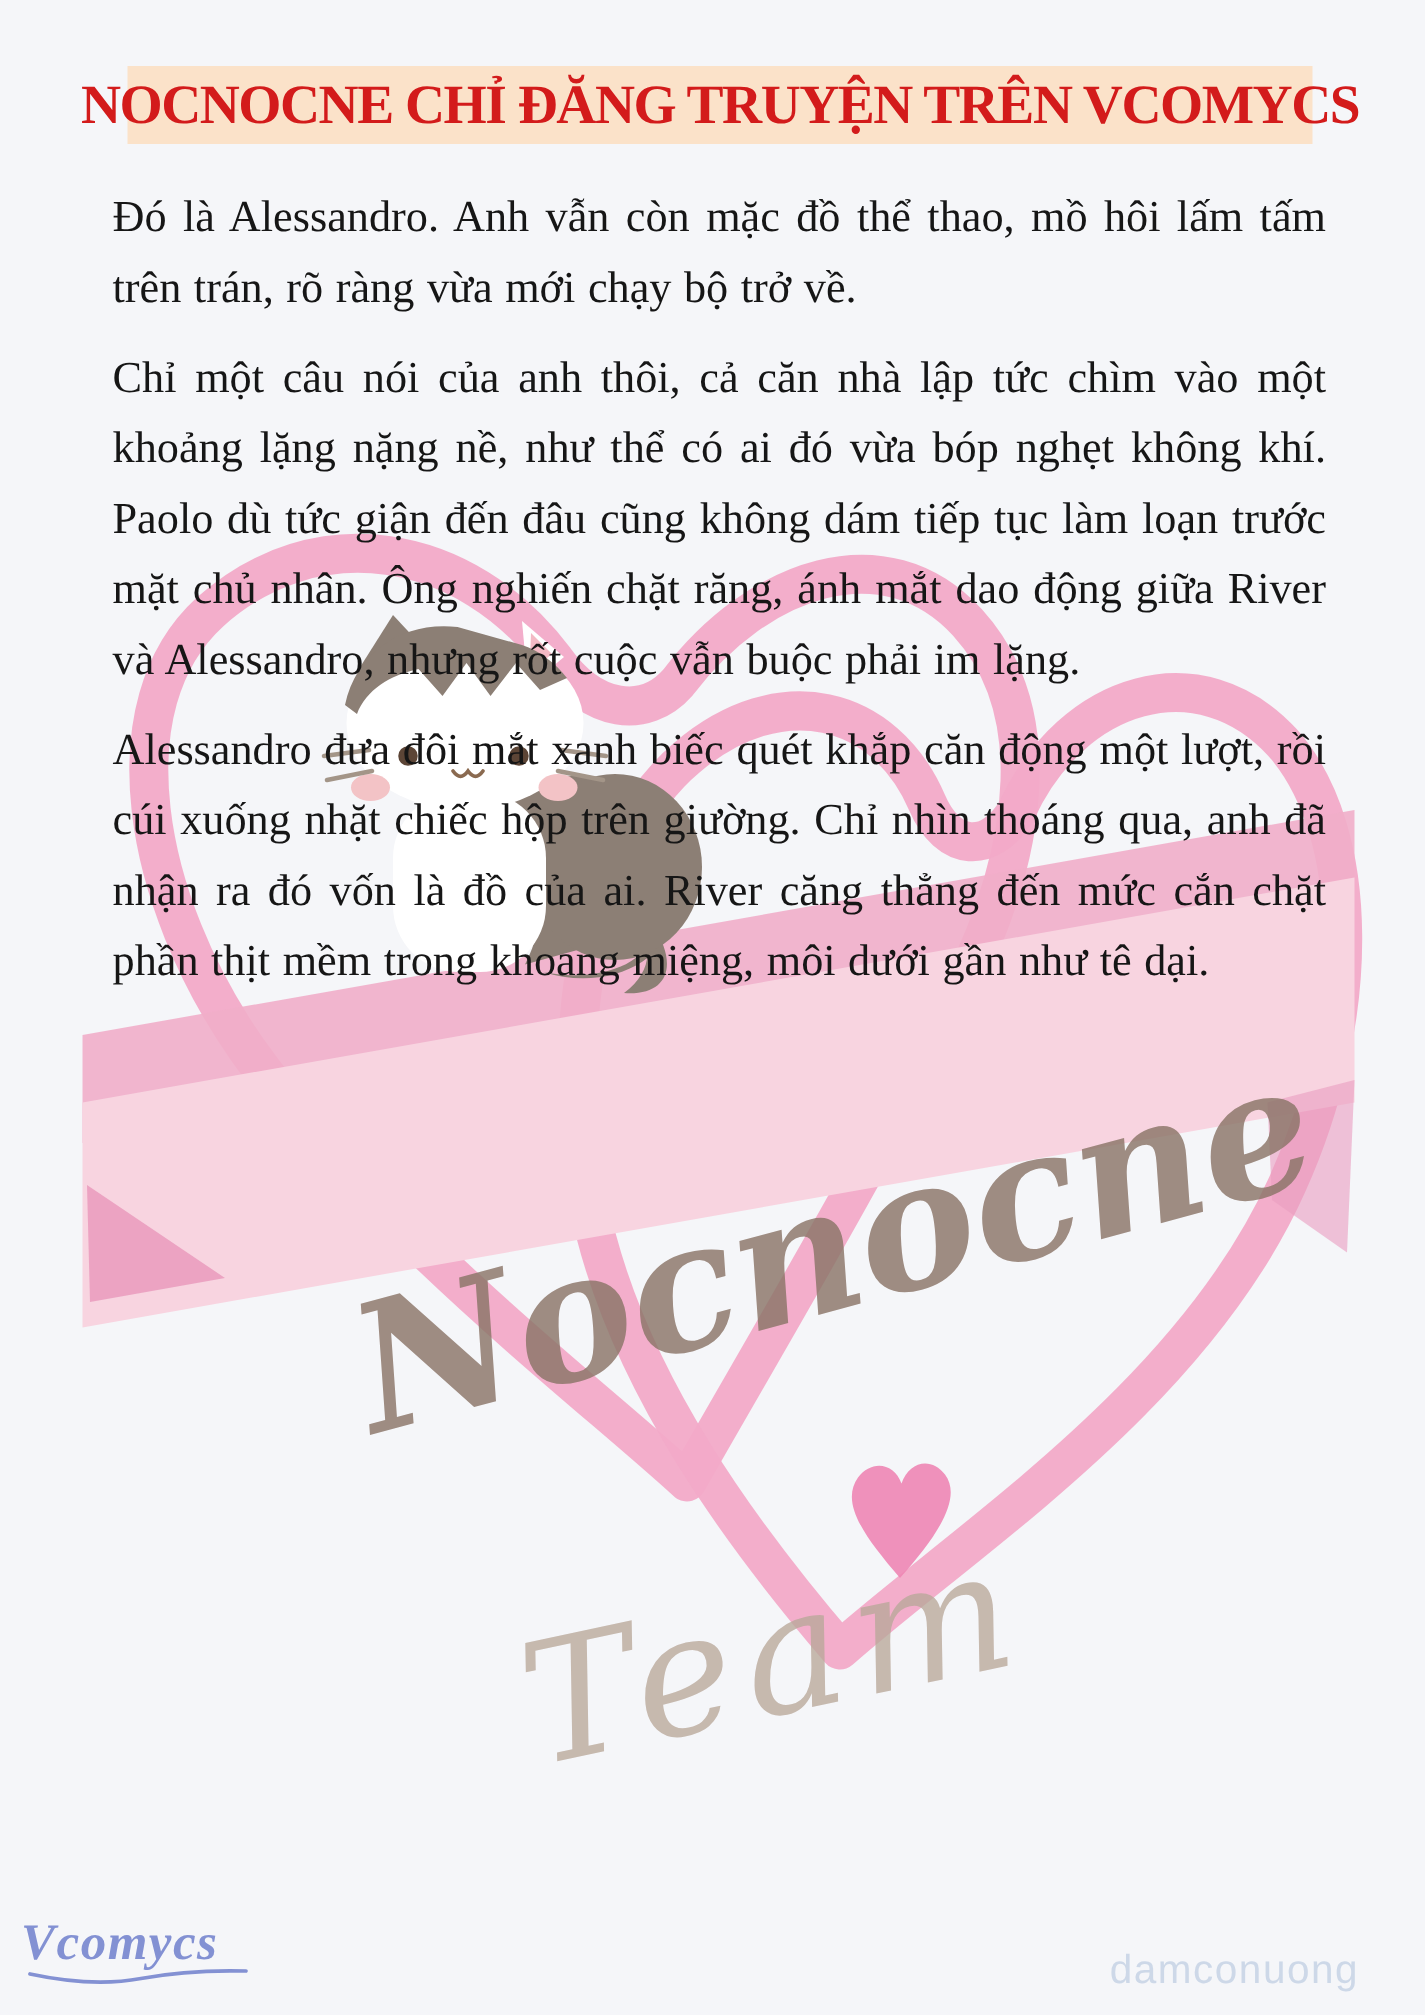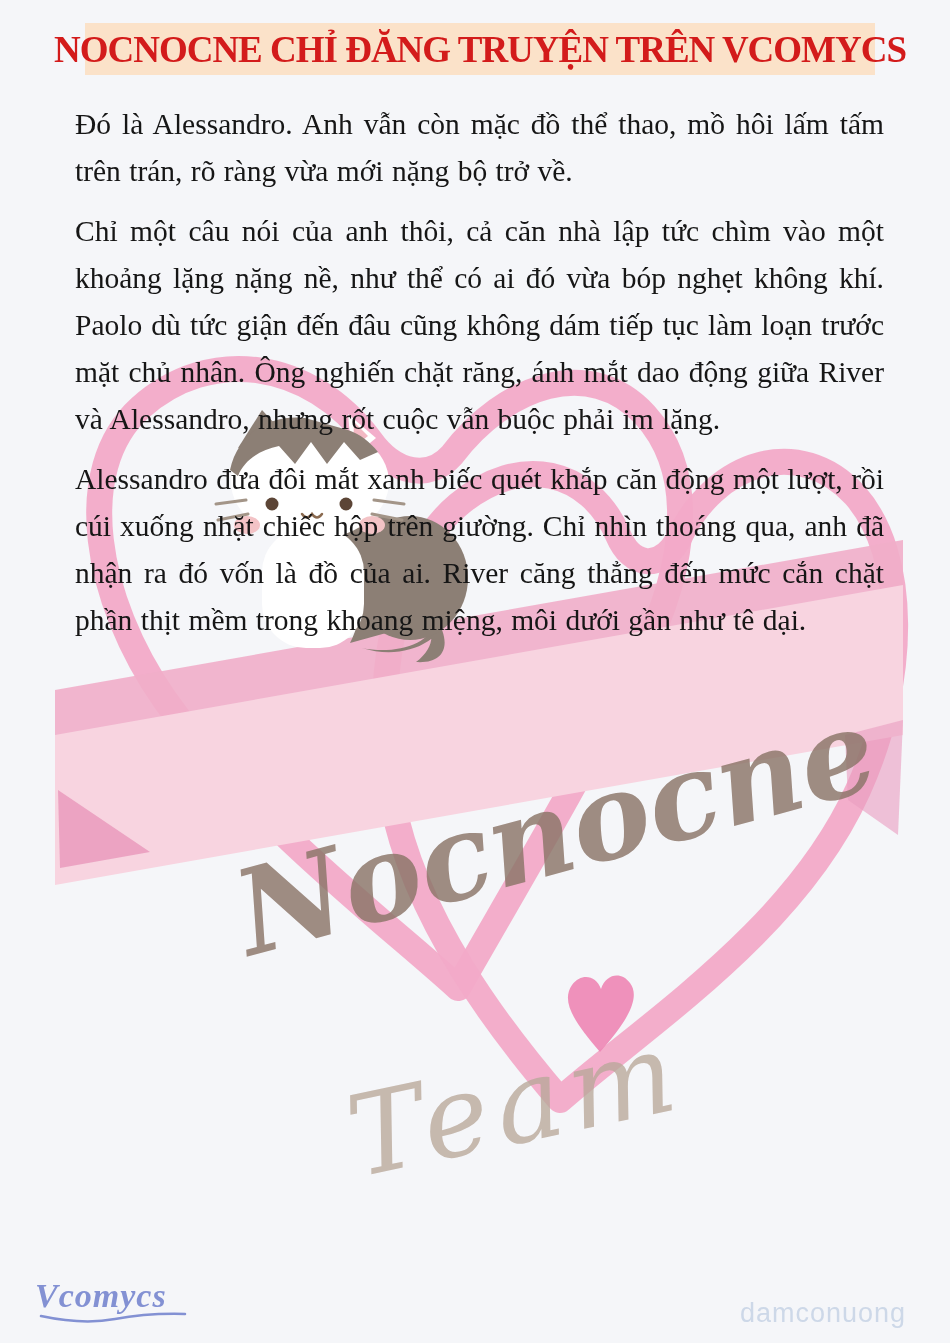--- a/index.html
+++ b/index.html
@@ -11,21 +11,21 @@
   }
   *{margin:0;padding:0;box-sizing:border-box;}
   html,body{width:950px;height:1343px;}
   body{
     font-family:"Liberation Serif",serif;
     background:var(--page-bg);
     overflow:hidden;
   }
   .page{position:relative;width:950px;height:1343px;overflow:hidden;}
   svg.watermark{position:absolute;left:0;top:0;z-index:0;}
-  .content{position:absolute;left:0;top:0;width:950px;z-index:1;padding:23px 66px 0 75px;}
+  .content{position:absolute;left:0;top:0;width:950px;z-index:1;padding:44px 66px 0 75px;}
   .header-band{
     margin-left:10px;width:790px;height:52px;
     background:var(--header-bg);
     display:flex;align-items:center;justify-content:center;
     font-weight:bold;font-size:37px;letter-spacing:-1px;
     color:var(--header-text);
     font-family:"Liberation Serif",serif;
     white-space:nowrap;
   }
   .chapter-title{
@@ -34,21 +34,21 @@
   }
   .story p{
     margin-top:13px;
     font-size:29.5px;line-height:47px;
     color:var(--body-text);
     text-align:justify;
     word-spacing:1px;
   }
   .story p:first-of-type{margin-top:26px;}
   .footer-logo{
-    position:absolute;left:35px;bottom:18px;z-index:2;
+    position:absolute;left:14px;bottom:18px;z-index:2;
     color:var(--logo-blue);
     font-family:"Liberation Serif",serif;
     font-style:italic;font-weight:bold;font-size:34px;
     letter-spacing:1px;line-height:1;
   }
   .footer-logo .word::first-letter{font-size:1.35em;}
   .footer-logo svg{display:block;margin-top:-2px;}
   .credit{
     position:absolute;right:44px;bottom:14px;z-index:2;
     font-family:"Liberation Sans",sans-serif;
@@ -114,21 +114,21 @@
          C 581 973, 596 975, 601 989
          C 606 974, 621 971, 630 983
          C 642 999, 624 1025, 600 1052 Z" fill="#ee86b4" opacity="0.9"></path>
   </svg>
 
   <div class="content">
     <div class="header-band">NOCNOCNE CHỈ ĐĂNG TRUYỆN TRÊN VCOMYCS</div>
 
 
     <div class="story">
-      <p>Đó là Alessandro. Anh vẫn còn mặc đồ thể thao, mồ hôi lấm tấm trên trán, rõ ràng vừa mới nặng bộ trở về.</p>
+      <p>Đó là Alessandro. Anh vẫn còn mặc đồ thể thao, mồ hôi lấm tấm trên trán, rõ ràng vừa mới chạy bộ trở về.</p>
       <p>Chỉ một câu nói của anh thôi, cả căn nhà lập tức chìm vào một khoảng lặng nặng nề, như thể có ai đó vừa bóp nghẹt không khí. Paolo dù tức giận đến đâu cũng không dám tiếp tục làm loạn trước mặt chủ nhân. Ông nghiến chặt răng, ánh mắt dao động giữa River và Alessandro, nhưng rốt cuộc vẫn buộc phải im lặng.</p>
       <p>Alessandro đưa đôi mắt xanh biếc quét khắp căn động một lượt, rồi cúi xuống nhặt chiếc hộp trên giường. Chỉ nhìn thoáng qua, anh đã nhận ra đó vốn là đồ của ai. River căng thẳng đến mức cắn chặt phần thịt mềm trong khoang miệng, môi dưới gần như tê dại.</p>
     </div>
   </div>
 
   <div class="footer-logo">
     <span class="word">Vcomycs</span>
     <svg width="160" height="14">
       <path d="M6 5 Q48 14 80 8 T150 3" stroke="var(--logo-blue)" stroke-width="2.5" fill="none" stroke-linecap="round"></path>
     </svg>

